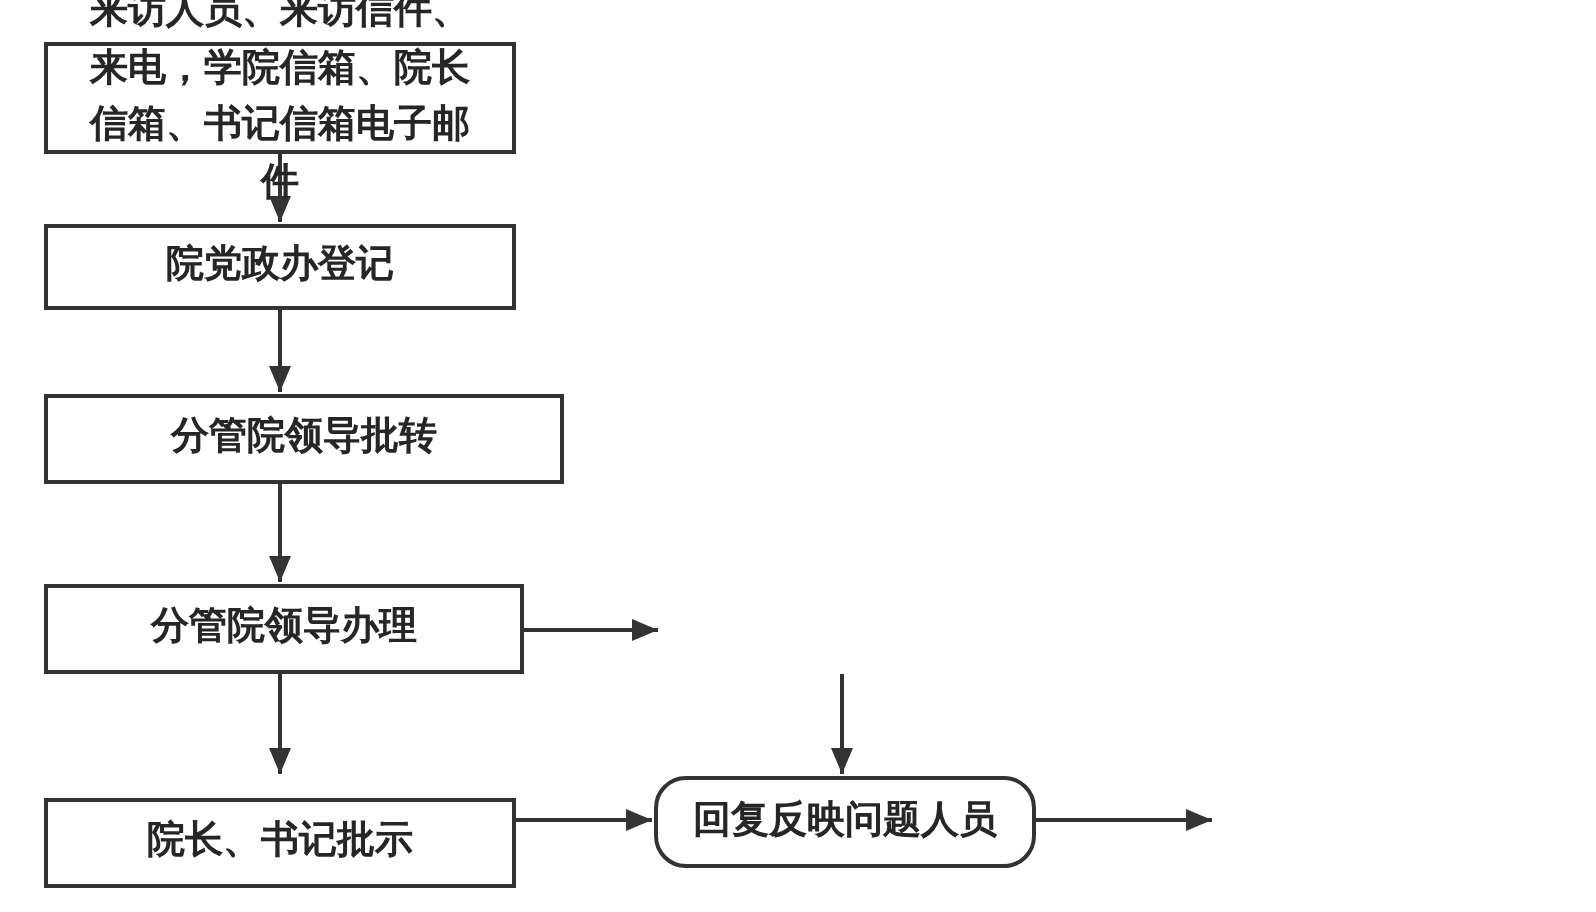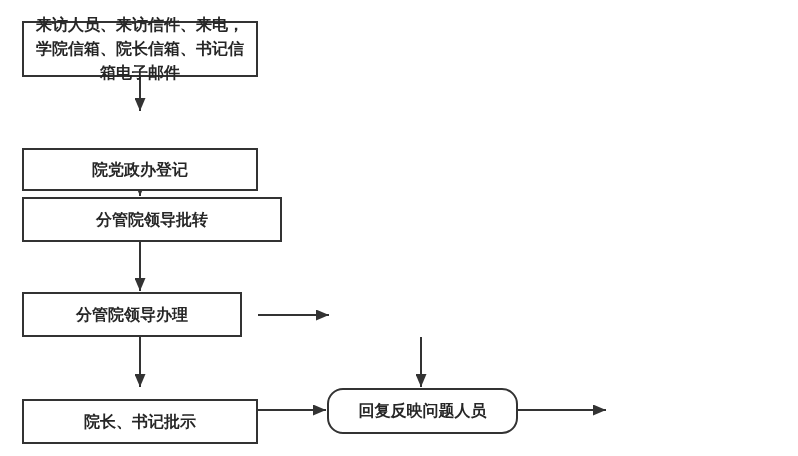--- a/index.html
+++ b/index.html
@@ -26,33 +26,33 @@
     left: 0; top: 0;
     width: 798px; height: 456px;
     pointer-events: none;
   }
   .node {
     position: absolute;
     border: 2px solid var(--node-border);
     background: var(--node-fill);
     color: var(--text-color);
     font-weight: bold;
-    font-size: 16px;
+    font-size: 19px;
     line-height: 1.5;
     display: flex;
     align-items: center;
     justify-content: center;
     text-align: center;
     padding: 2px 10px;
   }
   
   .n-sources   { left: 22px;  top: 21px;  width: 236px; height: 56px; padding: 2px 12px; }
-  .n-register  { left: 22px;  top: 112px; width: 236px; height: 43px; margin-top: 36px; }
+  .n-register  { left: 22px;  top: 112px; width: 236px; height: 43px; }
   .n-forward   { left: 22px;  top: 197px; width: 260px; height: 45px; }
-  .n-handle    { left: 22px;  top: 292px; width: 220px; height: 45px; }
+  .n-handle    { left: 22px;  top: 292px; width: 240px; height: 45px; }
   .n-instruct  { left: 22px;  top: 399px; width: 236px; height: 45px; }
   
   .n-consult   { left: 330px; top: 293px; width: 182px; height: 44px; }
   .n-reply     { left: 327px; top: 388px; width: 191px; height: 46px; border-radius: 16px; }
   
   .n-archive   { left: 607px; top: 387px; width: 171px; height: 46px; }
 </style>
 </head>
 <body>
 

